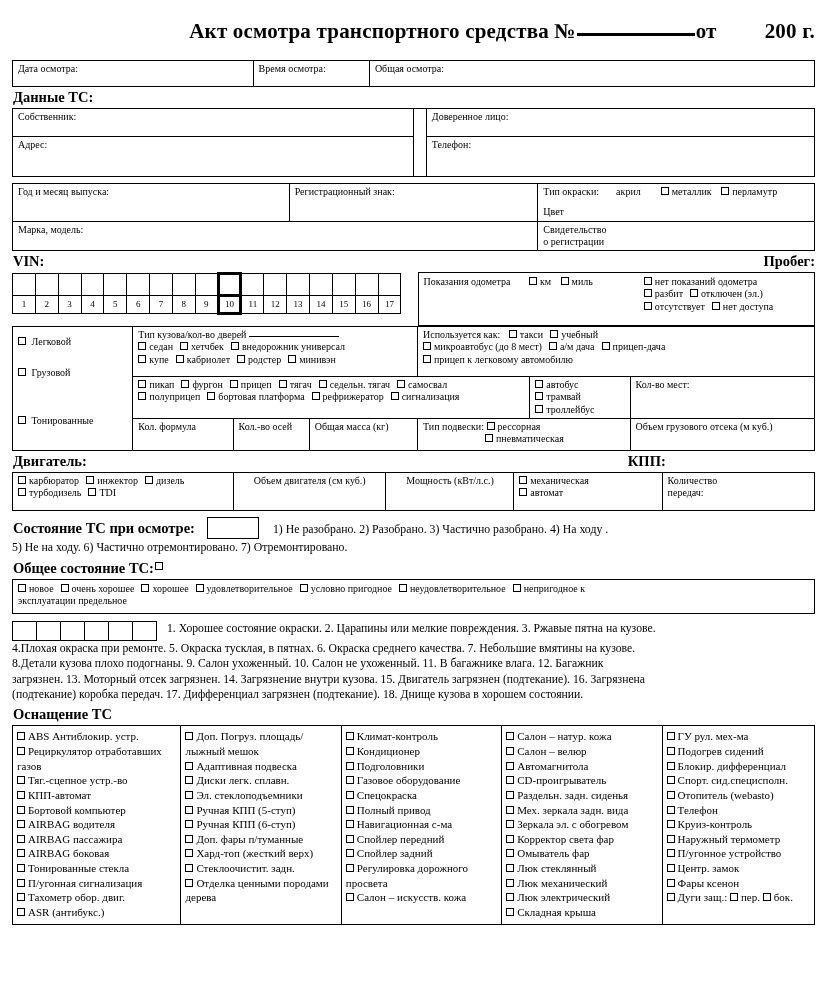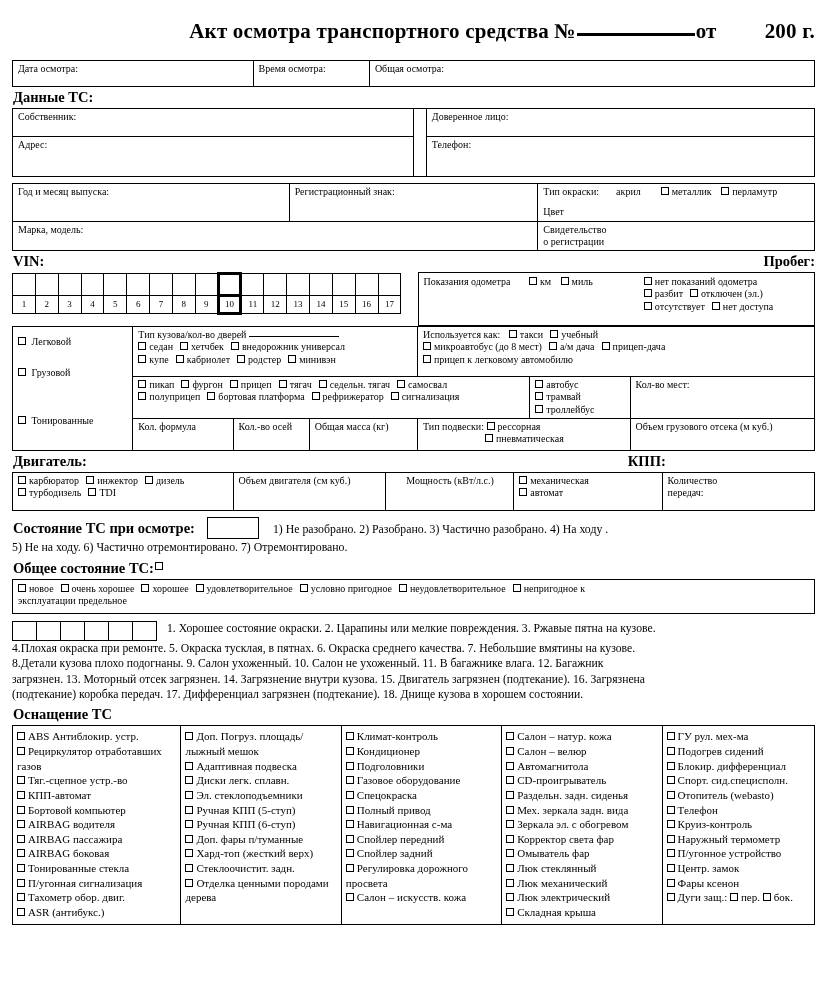--- a/index.html
+++ b/index.html
@@ -394,21 +394,21 @@
         <col style="width:16%">
         <col style="width:18.5%">
         <col style="width:19%">
       </colgroup>
     <tbody>
         <tr>
       <td style="height:38px">
         <div><span class="opt"><span class="cb"></span><span>карбюратор</span></span><span class="opt"><span class="cb"></span><span>инжектор</span></span><span class="opt"><span class="cb"></span><span>дизель</span></span></div>
         <div><span class="opt"><span class="cb"></span><span>турбодизель</span></span><span class="opt"><span class="cb"></span><span>TDI</span></span></div>
       </td>
-      <td style="text-align:left">
+      <td style="text-align:center">
         <span>Объем двигателя (см куб.)</span>
       </td>
       <td style="text-align:center">
         <span>Мощность (кВт/л.с.)</span>
       </td>
       <td>
         <div><span class="opt"><span class="cb"></span><span>механическая</span></span></div>
         <div><span class="opt"><span class="cb"></span><span>автомат</span></span></div>
       </td>
       <td>

